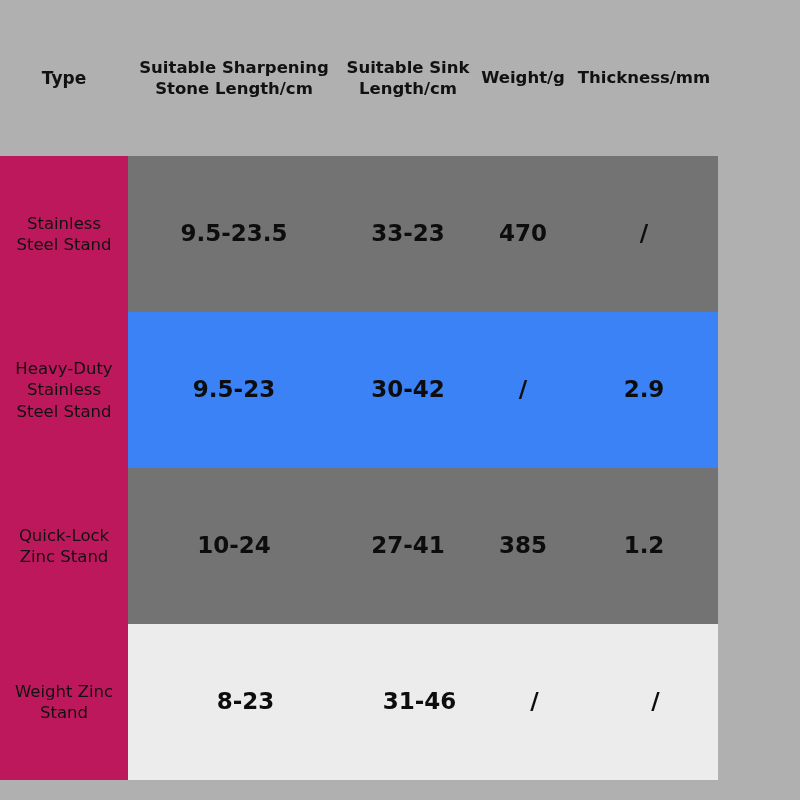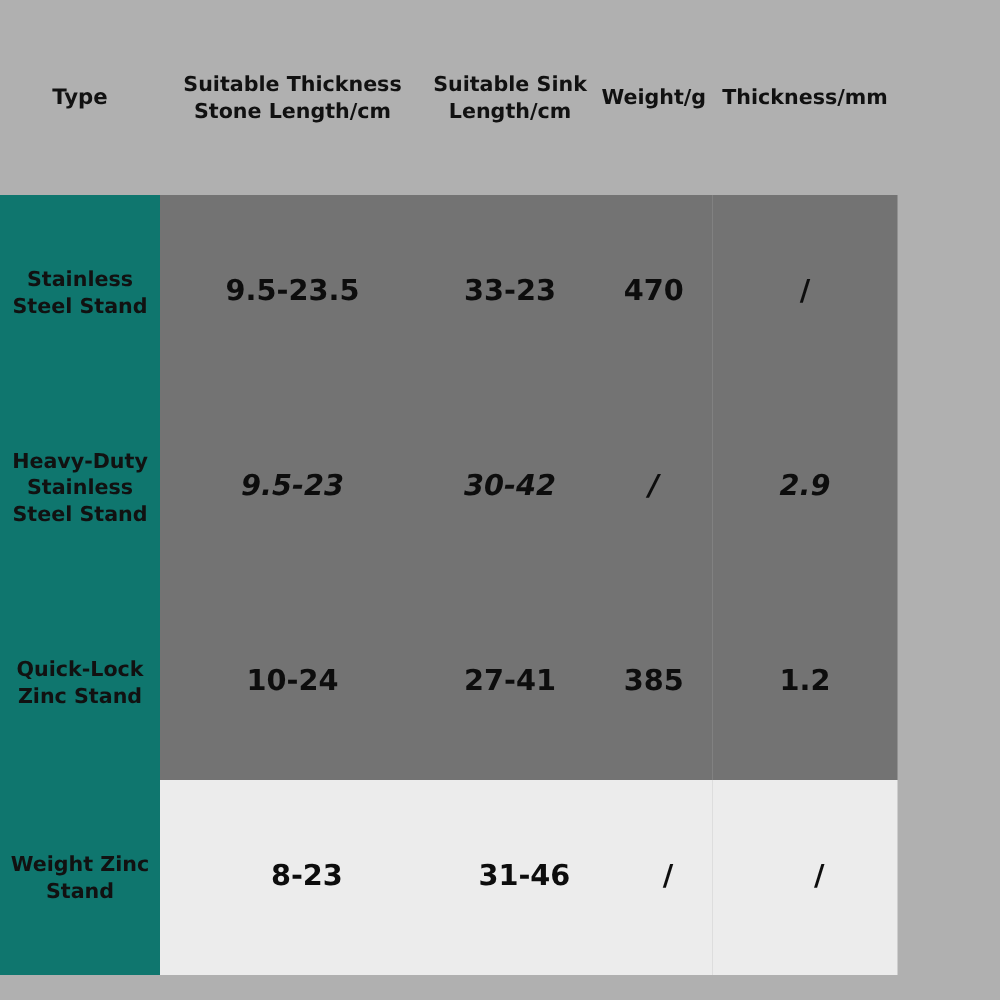--- a/index.html
+++ b/index.html
@@ -40,55 +40,54 @@
     color: #111111;
     font-weight: bold;
     font-size: 16.5px;
     height: 156px;
   }
   .header-row .cell.type-head {
     font-size: 17px;
   }
   
   .cell.label {
-    background: #0f766e;
+    background: #be185d;
     color: #111111;
-    font-weight: bold;
+    font-weight: normal;
     font-size: 16.5px;
   }
   
   .cell.data {
     font-weight: bold;
     font-size: 23px;
     color: #0d0d0d;
   }
   .row-white .cell.data {
     background: #737373;
   }
   .row-gray .cell.data {
-    background: #737373;
-    font-style: italic;
+    background: #3b82f6;
   }
   .row-lightgray .cell.data {
     background: #ececec;
     padding-left: 29px;
   }
   .nowrap {
     white-space: nowrap;
   }
 </style>
 </head>
 <body>
 
 <div class="spec-table">
   <div class="table-grid">
 
     <div class="header-row" style="display: contents;">
       <div class="cell type-head">Type</div>
-      <div class="cell">Suitable Thickness Stone Length/cm</div>
+      <div class="cell">Suitable Sharpening Stone Length/cm</div>
       <div class="cell">Suitable Sink Length/cm</div>
       <div class="cell">Weight/g</div>
       <div class="cell">Thickness/mm</div>
     </div>
 
     <div class="row-white" style="display: contents;">
       <div class="cell label">Stainless Steel Stand</div>
       <div class="cell data nowrap">9.5-23.5</div>
       <div class="cell data nowrap">33-23</div>
       <div class="cell data nowrap">470</div>

